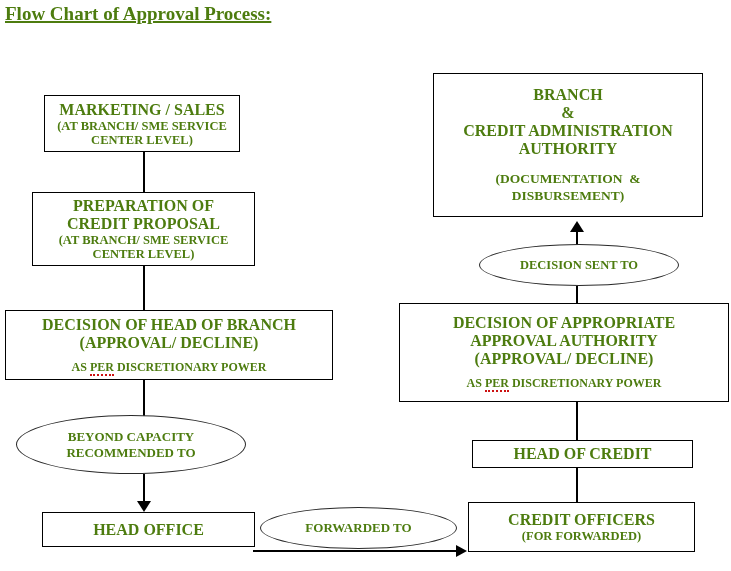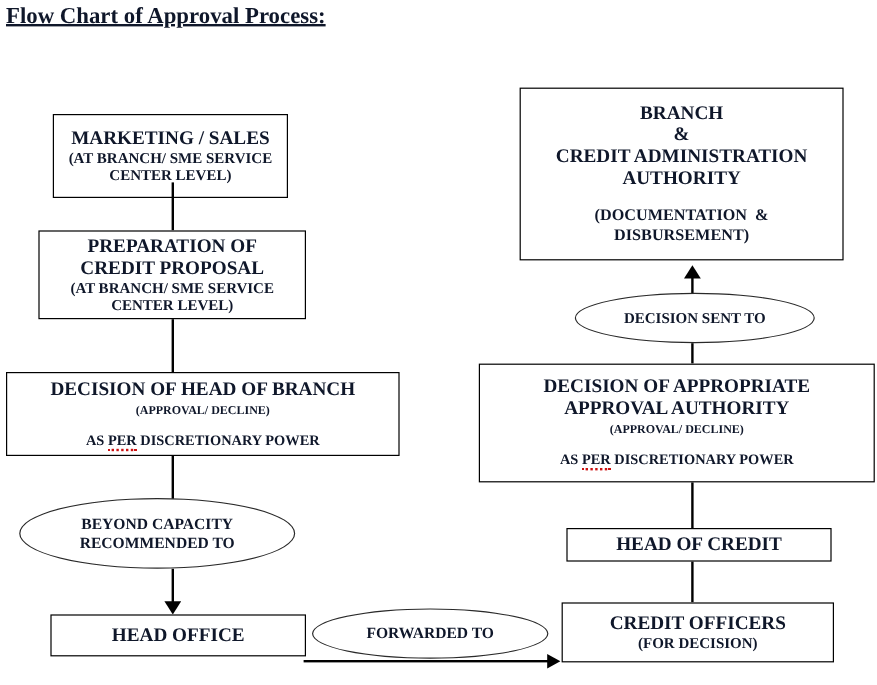--- a/index.html
+++ b/index.html
@@ -1,55 +1,55 @@
 <!DOCTYPE html>
 <html><head>
 <meta charset="utf-8">
 <style>
   html,body{margin:0;padding:0;background:#ffffff;}
   #canvas{
     position:relative;width:731px;height:571px;background:#ffffff;
-    font-family:"Liberation Serif","DejaVu Serif",serif;color:#0f172a;overflow:hidden;
+    font-family:"Liberation Serif","DejaVu Serif",serif;color:#4d7c0f;overflow:hidden;
   }
   .page-title{
     position:absolute;left:5px;top:3px;font-size:19px;font-weight:bold;
     text-decoration:underline;text-decoration-thickness:2px;white-space:pre;
   }
   .box{
     position:absolute;border:1.5px solid #000;box-sizing:border-box;background:#fff;
     display:flex;flex-direction:column;align-items:center;justify-content:center;
     text-align:center;font-weight:bold;line-height:normal;
   }
   .ellipse{
     position:absolute;border:1.3px solid #2a2a2a;border-radius:50%;box-sizing:border-box;
     background:#fff;display:flex;flex-direction:column;align-items:center;justify-content:center;
     text-align:center;font-weight:bold;
   }
   .t16{font-size:16px;line-height:18px;white-space:pre;}
-  .t14{font-size:10px;line-height:17px;white-space:pre;}
+  .t14{font-size:16px;line-height:17px;white-space:pre;}
   .t135{font-size:13.5px;line-height:17px;white-space:pre;}
   .t13{font-size:13px;line-height:16px;white-space:pre;}
   .t125{font-size:12.5px;line-height:14px;white-space:pre;}
   .note{font-size:12px;line-height:16px;margin-top:8px;}
   .spell{border-bottom:2px dotted #cc1111;}
   .gap12{margin-top:12px;}
   .vline{position:absolute;width:2px;background:#000;}
   .hline{position:absolute;height:2px;background:#000;}
   .arr-down{position:absolute;width:0;height:0;border-left:7px solid transparent;border-right:7px solid transparent;border-top:11px solid #000;}
   .arr-up{position:absolute;width:0;height:0;border-left:7px solid transparent;border-right:7px solid transparent;border-bottom:11px solid #000;}
   .arr-right{position:absolute;width:0;height:0;border-top:6px solid transparent;border-bottom:6px solid transparent;border-left:11px solid #000;}
 </style>
 </head>
 <body>
 
 <div id="canvas">
 
   <div class="page-title">Flow Chart of Approval Process:</div>
 
-  <div class="box" style="left:44px;top:95px;width:196px;height:70px;">
+  <div class="box" style="left:44px;top:95px;width:196px;height:57px;">
     <div class="t16">MARKETING / SALES</div>
     <div class="t125">(AT BRANCH/ SME SERVICE</div>
     <div class="t125">CENTER LEVEL)</div>
   </div>
 
   <div class="vline" style="left:143px;top:152px;height:40px;"></div>
 
   <div class="box" style="left:32px;top:192px;width:223px;height:74px;text-align:center;">
     <div class="t16">PREPARATION OF</div>
     <div class="t16">CREDIT PROPOSAL</div>
@@ -114,16 +114,16 @@
   <div class="vline" style="left:576px;top:402px;height:38px;"></div>
 
   <div class="box" style="left:472px;top:440px;width:221px;height:28px;">
     <div class="t16">HEAD OF CREDIT</div>
   </div>
 
   <div class="vline" style="left:576px;top:468px;height:34px;"></div>
 
   <div class="box" style="left:468px;top:502px;width:227px;height:50px;">
     <div class="t16">CREDIT OFFICERS</div>
-    <div class="t125">(FOR DECISION)</div>
+    <div class="t125">(FOR FORWARDED)</div>
   </div>
 
 </div>
 
 </body></html>

